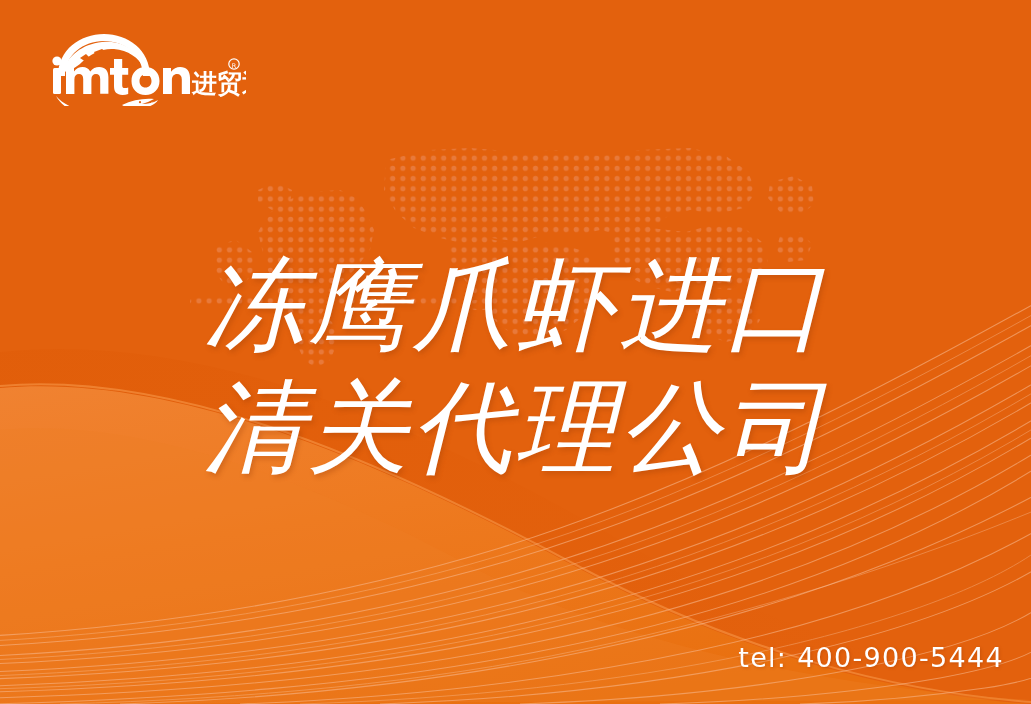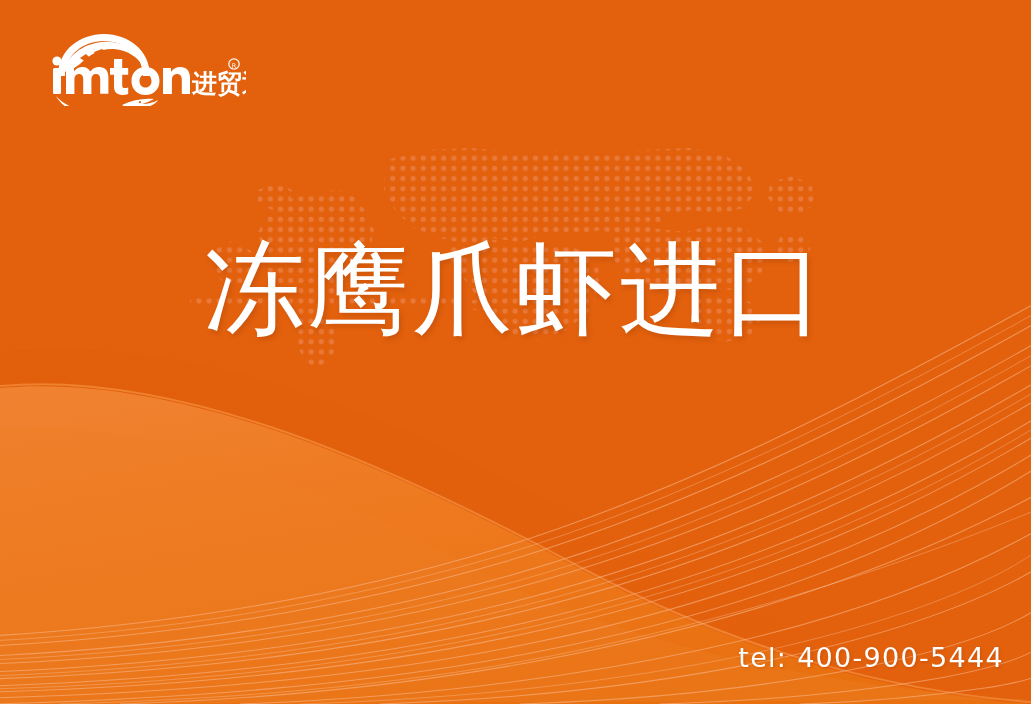--- a/index.html
+++ b/index.html
@@ -34,25 +34,26 @@
     width: 210px;
     height: 78px;
     z-index: 40;
   }
   #logo svg { display:block; width:100%; height:100%; }
 
   
   #headline {
     position: absolute;
     left: 0;
-    top: 228px;
+    top: 244px;
     width: 1031px;
     z-index: 30;
     text-align: center;
     color: #ffffff;
+    font-style: italic;
   }
   .headline-line {
     display: block;
     font-size: 101px;
     line-height: 122px;
     letter-spacing: 3px;
     font-weight: 400;
     white-space: nowrap;
     text-shadow: 2px 3px 5px rgba(150, 55, 5, 0.30);
     font-family: "DejaVu Sans", "Liberation Sans", sans-serif;
@@ -221,17 +222,18 @@
         <path d="M86,77 C96,72 108,70 118,71 C114,73 110,75 106,76
                  C112,76 118,74.6 122,72 C120,76 114,79 106,80
                  C98,81 90,80 86,77 Z"></path>
         <circle cx="104" cy="74.2" r="1.1" fill="#e3610d"></circle>
       </g>
     </svg>
   </div>
 
   <div id="headline">
     <span class="headline-line">冻鹰爪虾进口</span>
+    <span class="headline-line">清关代理公司</span>
   </div>
 
   <div id="phone">tel: 400-900-5444</div>
 
 </div>
 
 </body></html>

